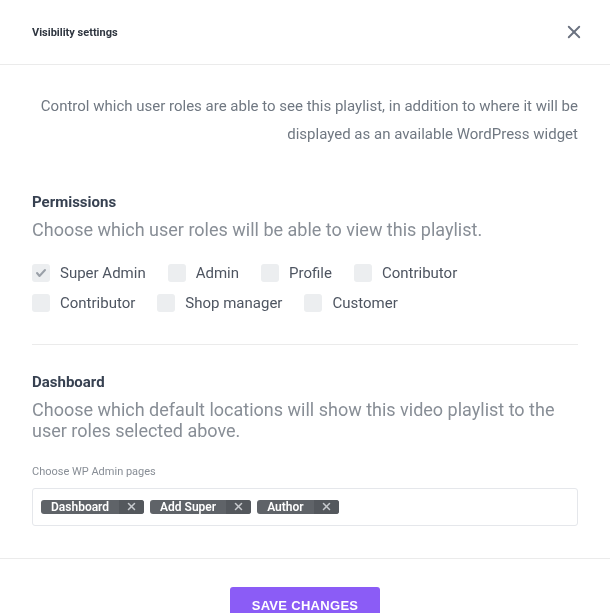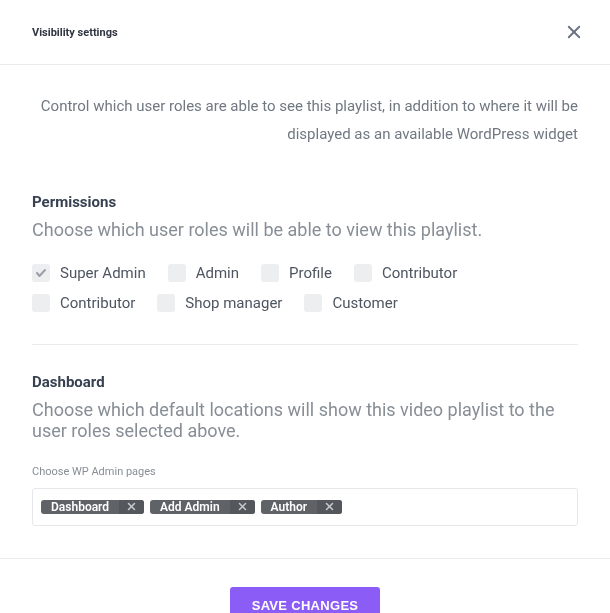--- a/index.html
+++ b/index.html
@@ -235,21 +235,21 @@
           <span class="tag">
             <span class="tag-text">Dashboard</span>
             <button class="tag-remove">
               <svg viewBox="0 0 24 24" fill="none" stroke="currentColor" stroke-width="4" stroke-linecap="round">
                 <line x1="4" y1="4" x2="20" y2="20"></line>
                 <line x1="20" y1="4" x2="4" y2="20"></line>
               </svg>
             </button>
           </span>
           <span class="tag">
-            <span class="tag-text">Add Admin</span>
+            <span class="tag-text">Add Super</span>
             <button class="tag-remove">
               <svg viewBox="0 0 24 24" fill="none" stroke="currentColor" stroke-width="4" stroke-linecap="round">
                 <line x1="4" y1="4" x2="20" y2="20"></line>
                 <line x1="20" y1="4" x2="4" y2="20"></line>
               </svg>
             </button>
           </span>
           <span class="tag">
             <span class="tag-text">Author</span>
             <button class="tag-remove">

